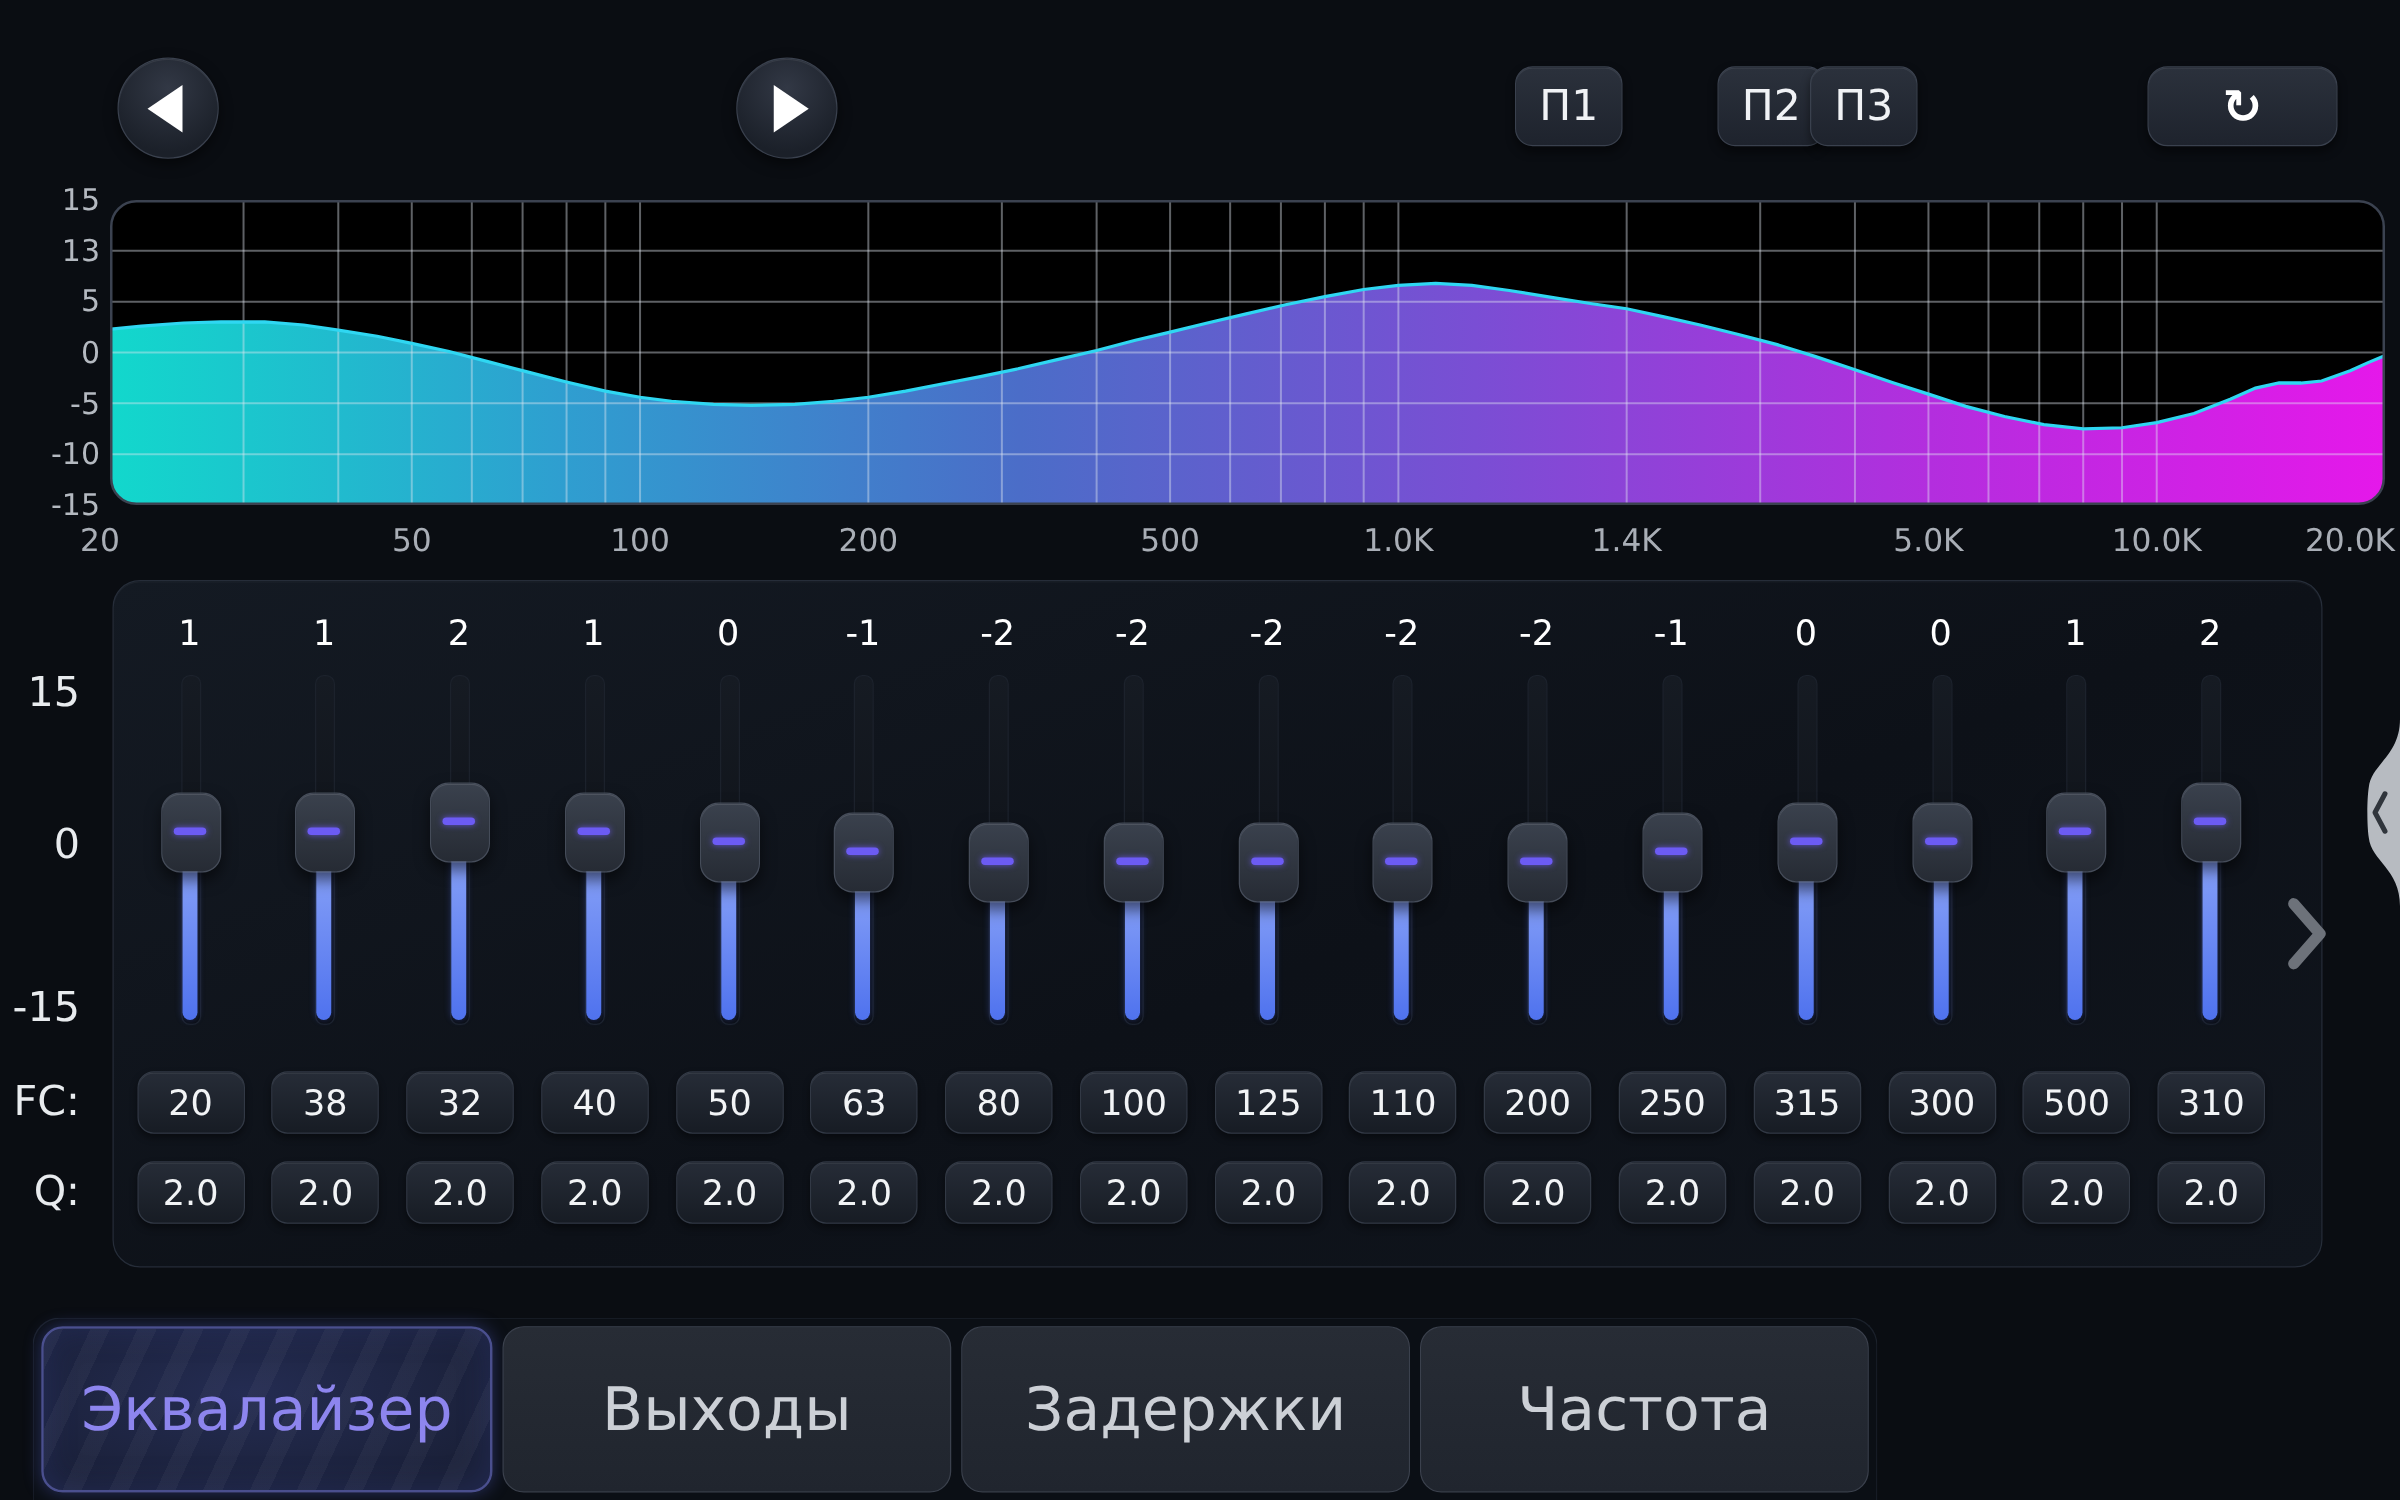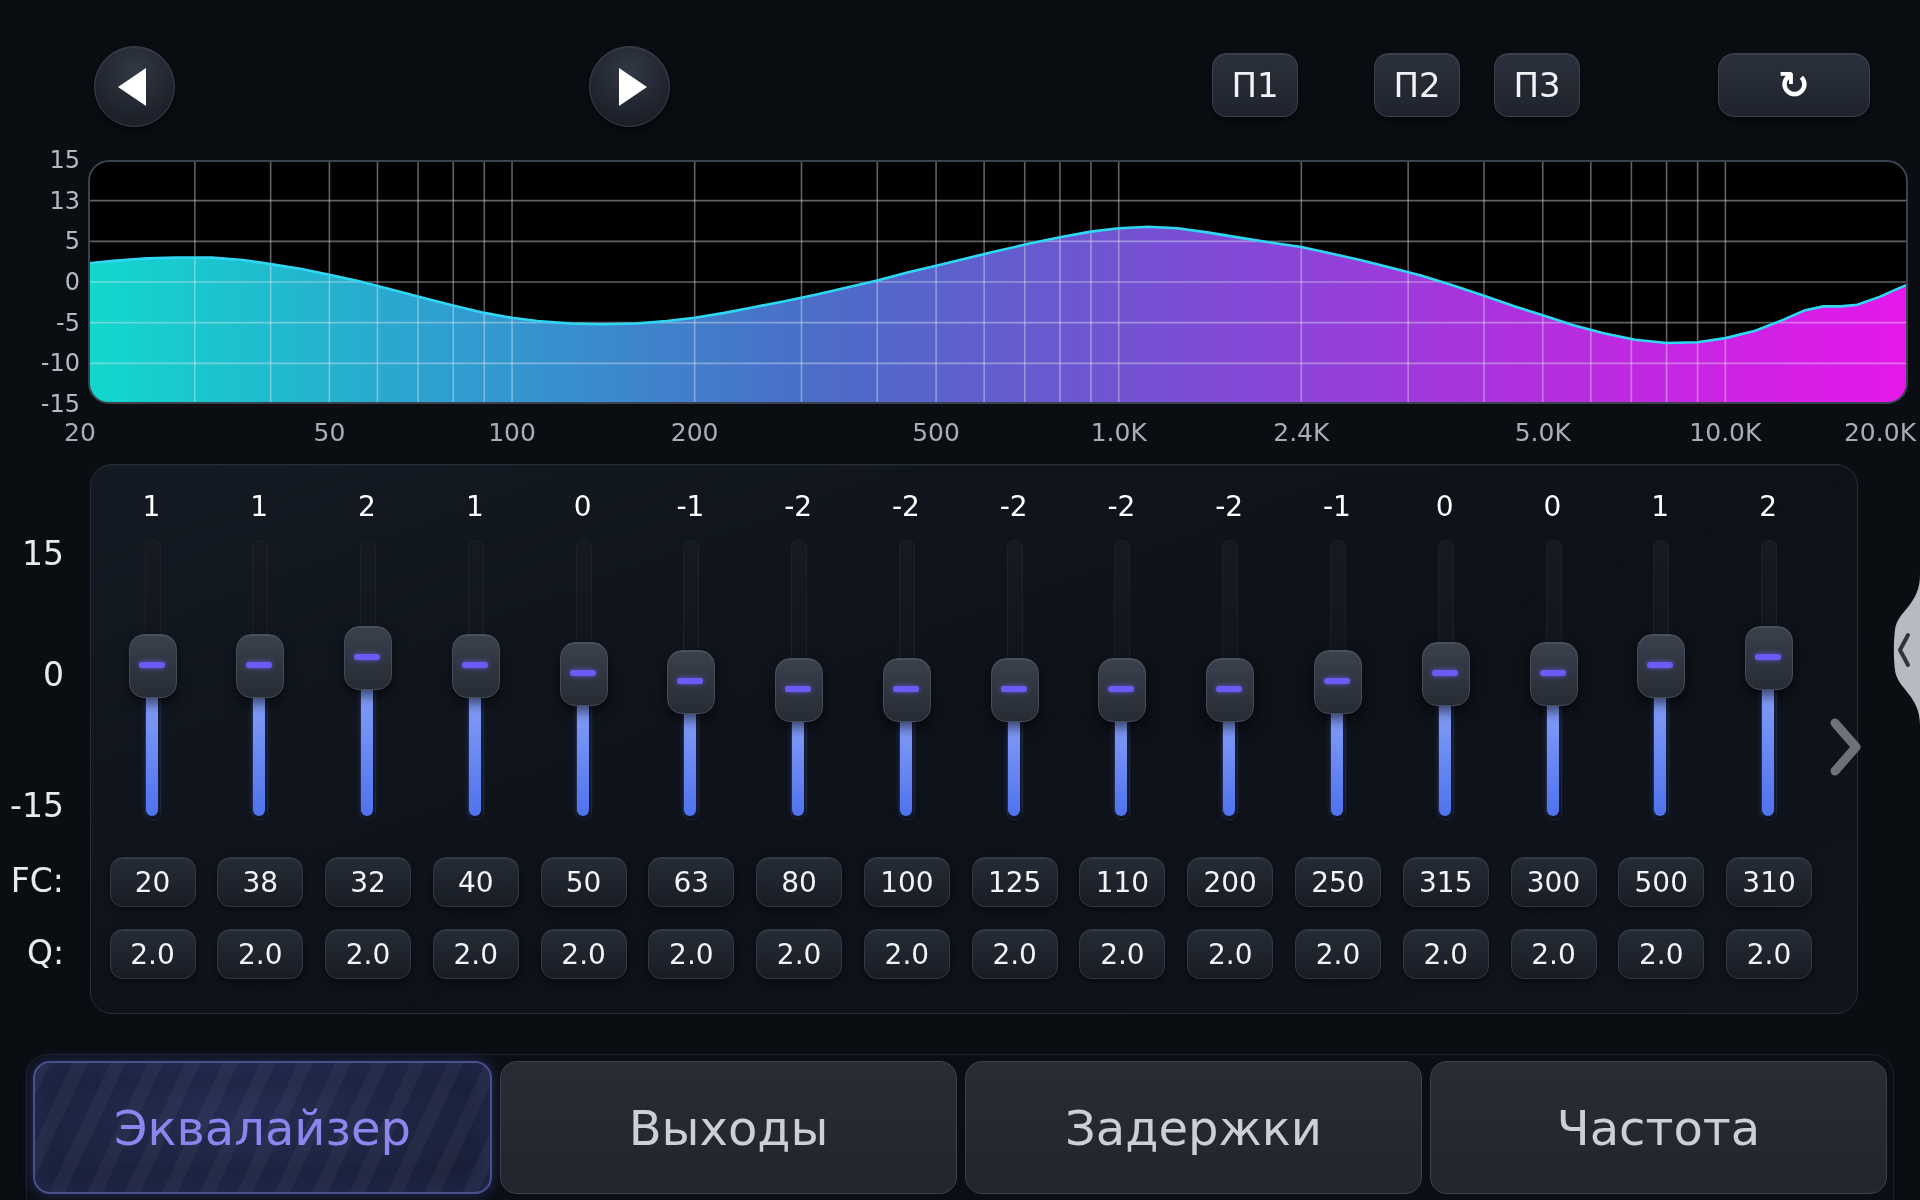--- a/index.html
+++ b/index.html
@@ -52,21 +52,21 @@
   .chip{position:absolute;left:12px;width:84px;height:48px;border-radius:13px;
       background:linear-gradient(180deg,#262c37,#171c24);
       border:1px solid #323945;box-shadow:inset 0 1px 0 rgba(255,255,255,.08), 0 3px 6px rgba(0,0,0,.4);
       display:flex;align-items:center;justify-content:center;color:#f2f4f6;font-size:28px;cursor:pointer;}
   .fc-chip{top:367px;}
   .q-chip{top:439px;}
   
   #drawer-handle{position:absolute;left:1886px;top:575px;width:34px;height:150px;cursor:pointer;}
   #more-chevron{position:absolute;left:1828px;top:716px;width:36px;height:62px;cursor:pointer;}
   
-  #tabbar{position:absolute;left:26px;top:1054px;width:1868px;height:146px;border-radius:22px 22px 0 0;
+  #tabbar{position:absolute;left:26px;top:1054px;width:1476px;height:146px;border-radius:22px 22px 0 0;
       background:#0b0f15;border:1px solid #1b212b;border-bottom:none;
       display:flex;gap:8px;padding:6px;box-sizing:border-box;}
   .tab{flex:1;border-radius:17px;display:flex;align-items:center;justify-content:center;
       font-size:48px;color:#ccd0d6;cursor:pointer;position:relative;overflow:hidden;
       background:linear-gradient(180deg,#272c35,#20252e);border:1px solid #3b414d;}
   .tab.active{color:#8d85ee;background:radial-gradient(ellipse at 45% 40%,#242c52,#1a2038 80%);
       border:2px solid #4a4f8e;box-shadow:0 0 14px rgba(95,105,225,.35), inset 0 0 26px rgba(60,70,160,.25);}
   .tab.active::after{content:"";position:absolute;inset:0;
       background:repeating-linear-gradient(115deg,rgba(255,255,255,.035) 0 14px,rgba(0,0,0,0) 14px 34px);}
 </style>
@@ -77,21 +77,21 @@
 
   <div class="circle-btn" style="left:94px;top:46px;">
     <div class="tri-left"></div>
   </div>
   <div class="circle-btn" style="left:589px;top:46px;">
     <div class="tri-right"></div>
   </div>
   <div id="mem-buttons">
       <div class="mem-btn" style="left: 1212px;">П1</div>
       <div class="mem-btn" style="left: 1374px;">П2</div>
-      <div class="mem-btn" style="left: 1494px; text-align: right;">П3</div>
+      <div class="mem-btn" style="left: 1448px; text-align: right;">П3</div>
     </div>
   <div class="reset-btn">
     <span>↻</span>
   </div>
 
   <div id="chart-wrap">
     <svg id="eq-chart-svg" width="1820" height="244" viewBox="0 0 1820 244">
         <defs>
           <linearGradient id="fillgrad" x1="0" y1="0" x2="1" y2="0">
             <stop offset="0%" stop-color="#12d8cc"></stop>
@@ -153,21 +153,21 @@
         <div class="ylab" style="top: 189.333px;">-10</div>
         <div class="ylab" style="top: 230px;">-15</div>
       </div>
     <div id="chart-xlabels">
         <div class="xlab" style="left: -8px;">20</div>
         <div class="xlab" style="left: 241.417px;">50</div>
         <div class="xlab" style="left: 424.042px;">100</div>
         <div class="xlab" style="left: 606.667px;">200</div>
         <div class="xlab" style="left: 848.084px;">500</div>
         <div class="xlab" style="left: 1030.71px;">1.0K</div>
-        <div class="xlab" style="left: 1213.33px;">2.4K</div>
+        <div class="xlab" style="left: 1213.33px;">1.4K</div>
         <div class="xlab" style="left: 1454.75px;">5.0K</div>
         <div class="xlab" style="left: 1637.38px;">10.0K</div>
         <div class="xlab" style="left: 1792px;">20.0K</div>
       </div>
   </div>
 
   <div id="panel"></div>
   <div class="scale-lab" style="top:534px;">15</div>
   <div class="scale-lab" style="top:655px;">0</div>
   <div class="scale-lab" style="top:786px;">-15</div>

